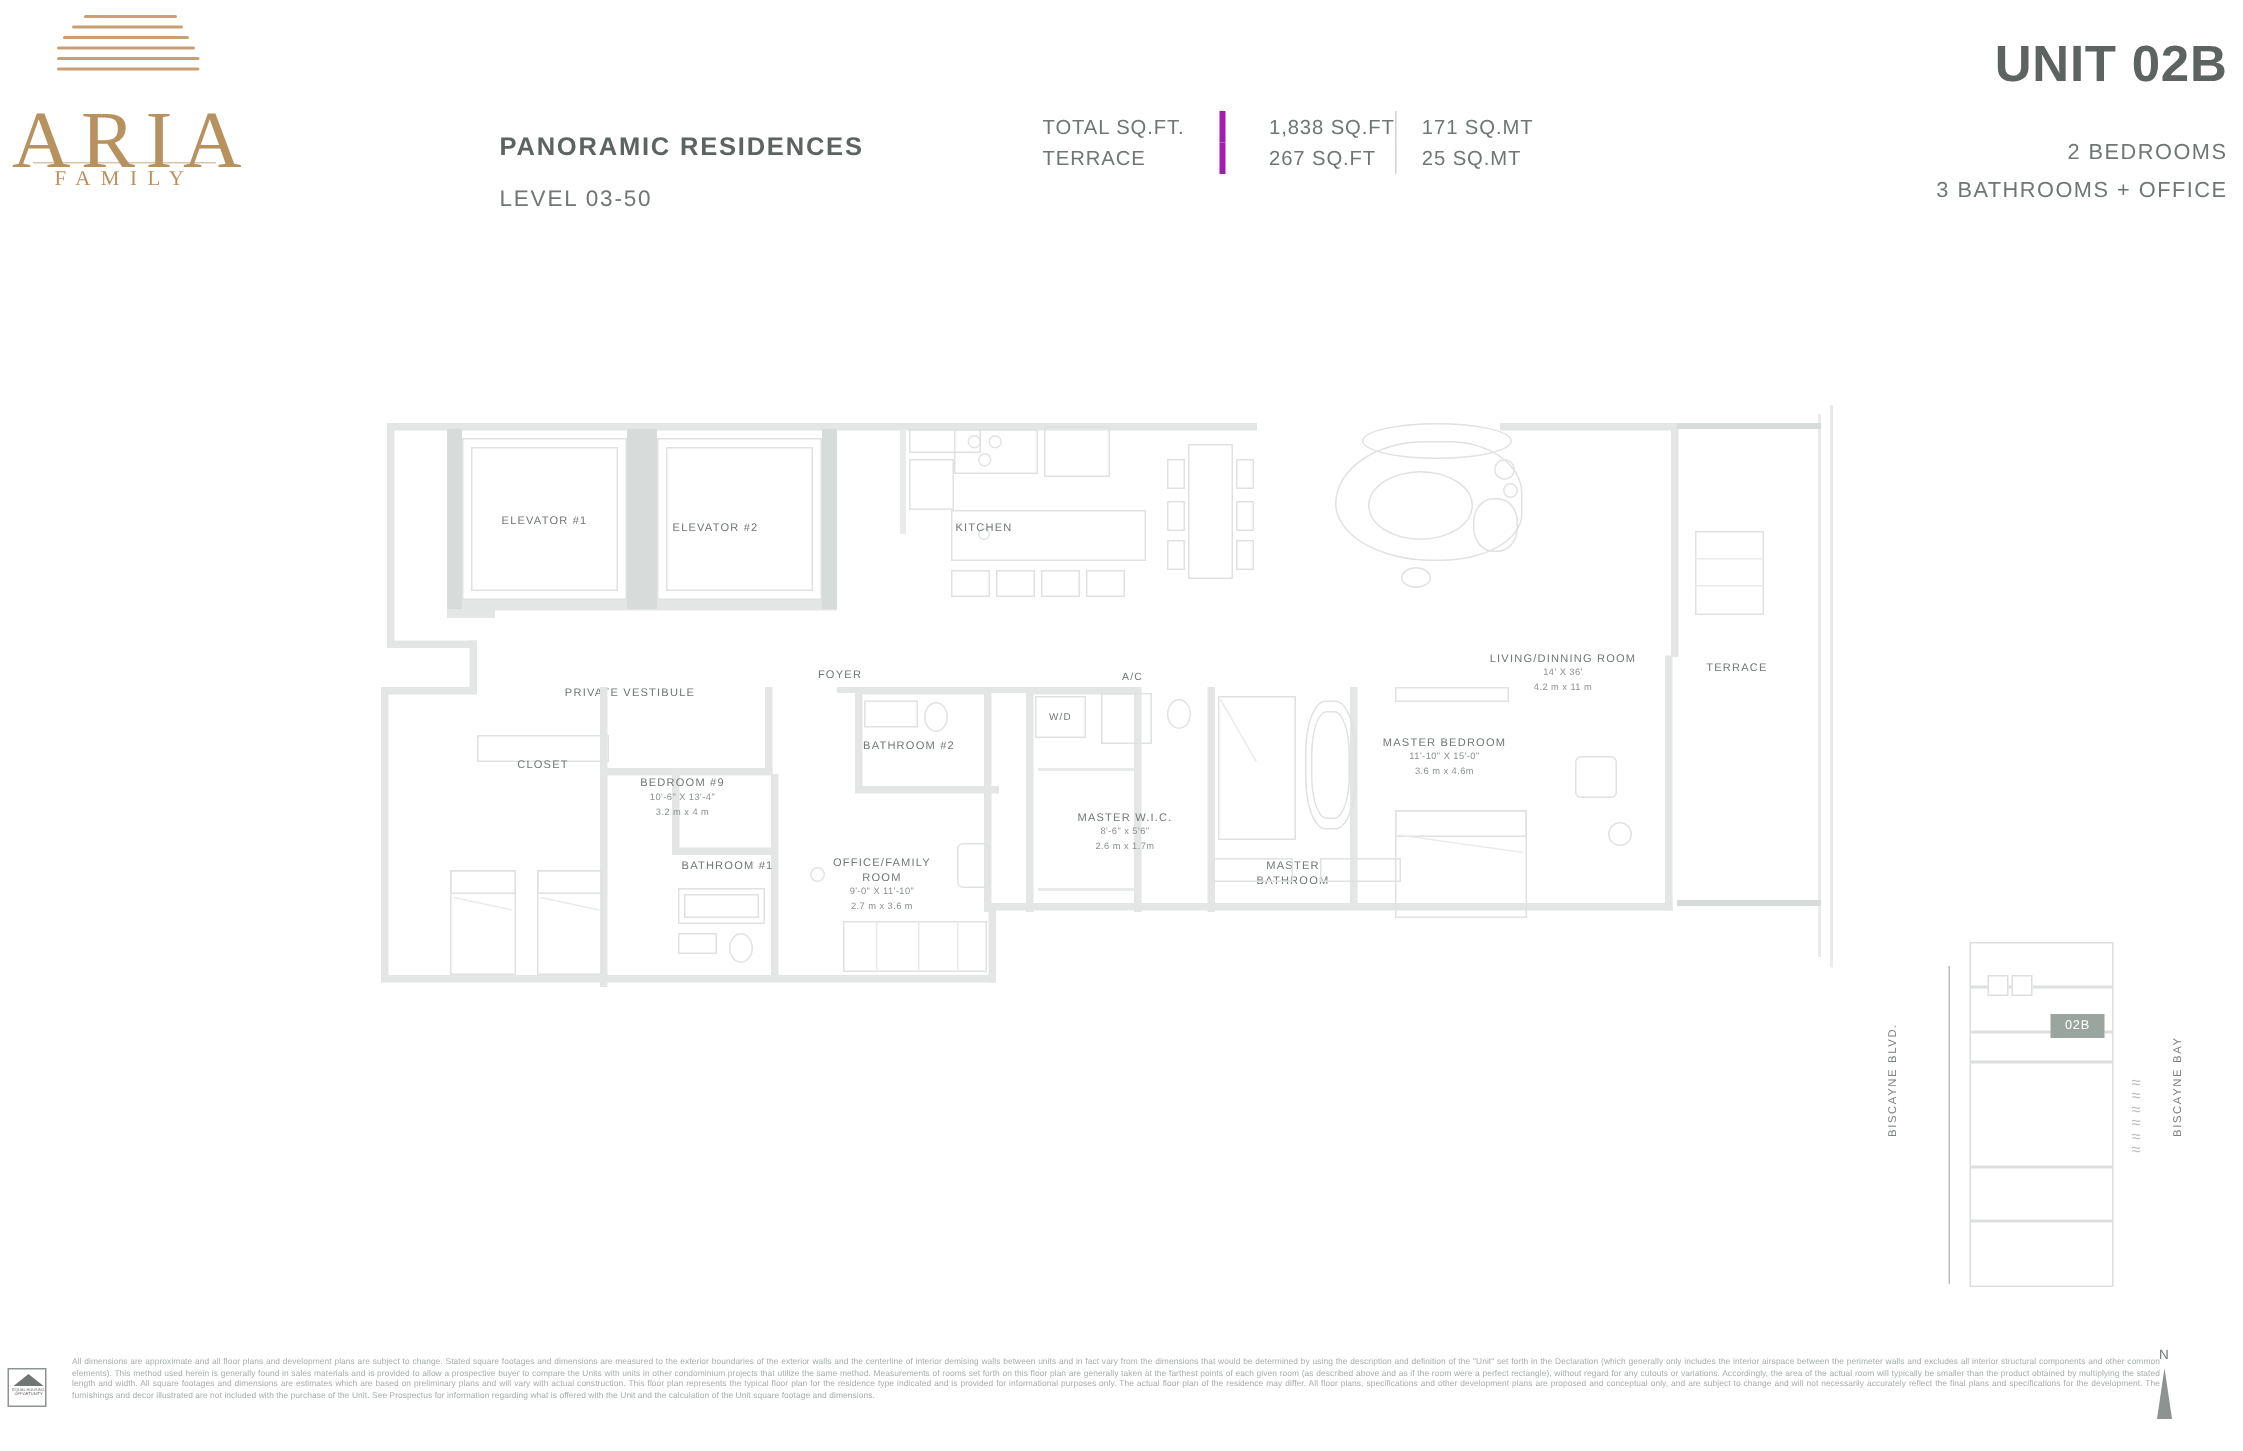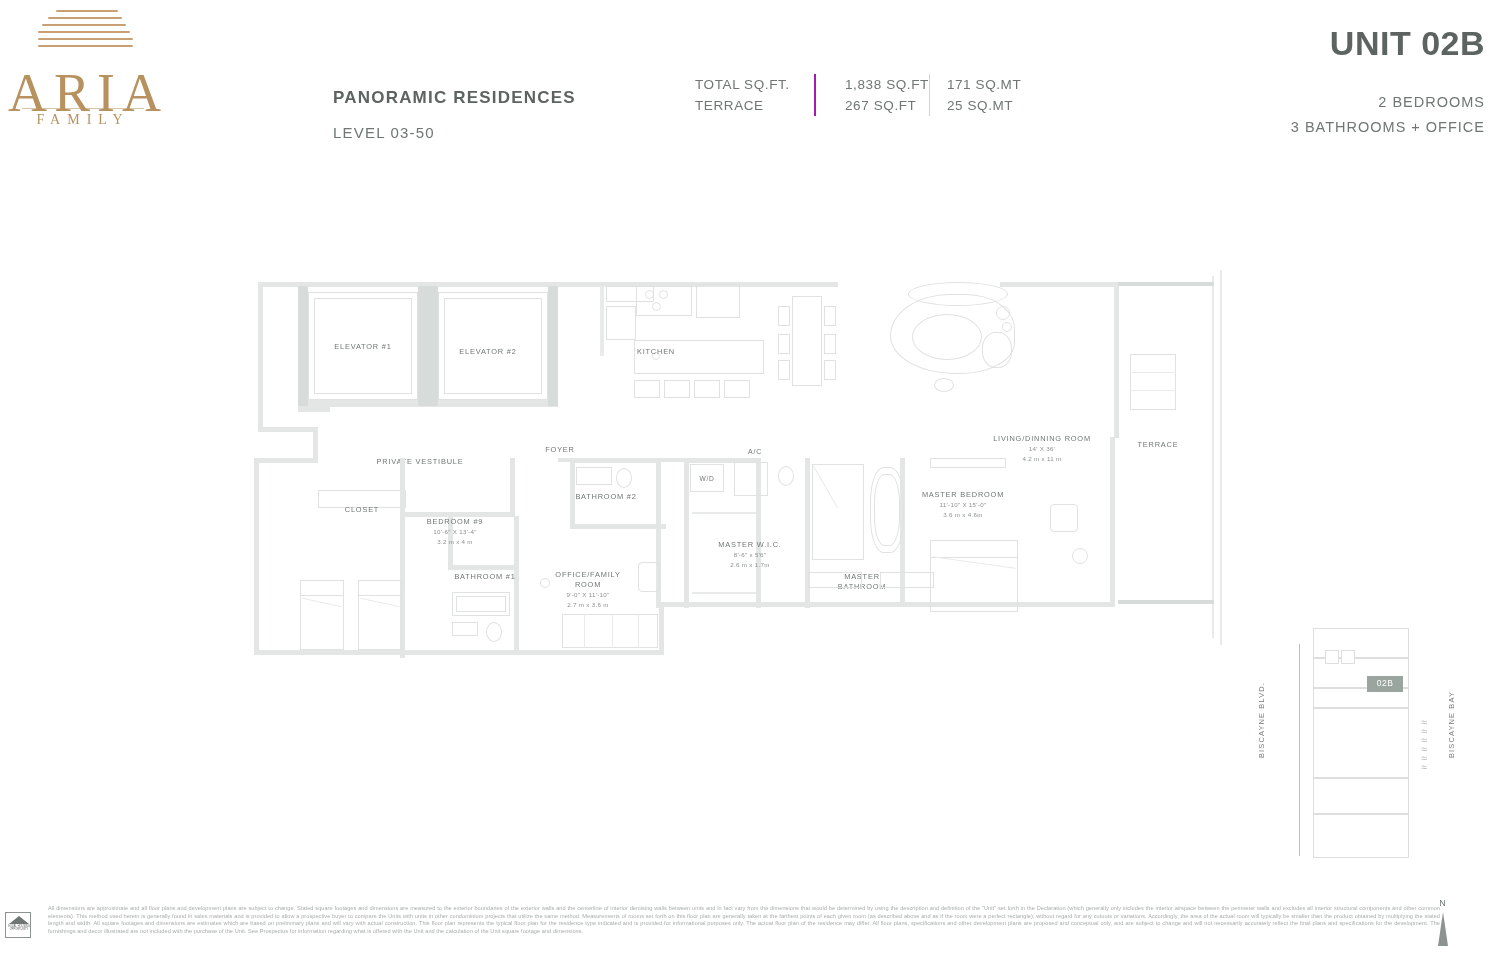--- a/index.html
+++ b/index.html
@@ -40,21 +40,21 @@
   }
 
   .res-block { position:absolute; left:333px; top:88px; }
   .res-title { font-size:17px; letter-spacing:1.2px; color:#5d6360; font-weight:bold; }
   .res-level { font-size:15px; letter-spacing:1.2px; color:#6f7673; margin-top:16px; }
 
   .stats { position:absolute; left:695px; top:74px; font-size:13.5px; letter-spacing:.6px; }
   .stats table { border-collapse:collapse; }
   .stats td { padding:3px 0; white-space:nowrap; color:#6f7673; }
   .stats td.c1 { width:120px; }
-  .stats td.c2 { width:105px; padding-left:29px; border-left:2px solid #a21caf; }
+  .stats td.c2 { width:105px; padding-left:29px; border-left:4px solid #a21caf; }
   .stats td.c3 { width:100px; padding-left:17px; border-left:1px solid #cfd3d1; }
 
   .unit-title {
     position:absolute; right:10px; top:24px; text-align:right;
     font-size:34px; font-weight:bold; color:#5d6360; letter-spacing:.5px;
   }
   .unit-sub {
     position:absolute; right:10px; top:90px; text-align:right;
     font-size:14.5px; color:#6f7673; letter-spacing:1px; line-height:25px;
   }
@@ -169,21 +169,21 @@
   <div class="outline" style="left:68px; top:30px; width:110px; height:108px;"></div>
   <div class="outline" style="left:74px; top:36px; width:98px;  height:96px;"></div>
   <div class="outline" style="left:198px; top:30px; width:110px; height:108px;"></div>
   <div class="outline" style="left:204px; top:36px; width:98px;  height:96px;"></div>
   <div class="wall" style="left:58px; top:138px; width:260px; height:7px;"></div>
   <div class="wall dark" style="left:58px; top:24px; width:10px; height:120px;"></div>
   <div class="wall dark" style="left:178px; top:24px; width:20px; height:120px;"></div>
   <div class="wall dark" style="left:308px; top:24px; width:10px; height:120px;"></div>
   <div class="wall" style="left:58px; top:144px; width:32px; height:6px;"></div>
   <div class="lbl" style="left:73px; top:80px; width:100px;">ELEVATOR #1</div>
-  <div class="lbl" style="left:198px; top:85px; width:100px;">ELEVATOR #2</div>
+  <div class="lbl" style="left:187px; top:85px; width:100px;">ELEVATOR #2</div>
 
   <div class="thin" style="left:360px; top:24px; width:4px; height:70px;"></div>
   <div class="outline" style="left:366px; top:24px; width:48px; height:16px;"></div>
   <div class="outline" style="left:396px; top:24px; width:56px; height:30px;"></div>
   <div class="furn r" style="left:405px; top:28px; width:9px; height:9px;"></div>
   <div class="furn r" style="left:419px; top:28px; width:9px; height:9px;"></div>
   <div class="furn r" style="left:412px; top:40px; width:9px; height:9px;"></div>
   <div class="outline" style="left:456px; top:22px; width:44px; height:34px;"></div>
   <div class="outline" style="left:366px; top:44px; width:30px; height:34px;"></div>
   <div class="outline" style="left:394px; top:78px; width:130px; height:34px;"></div>

